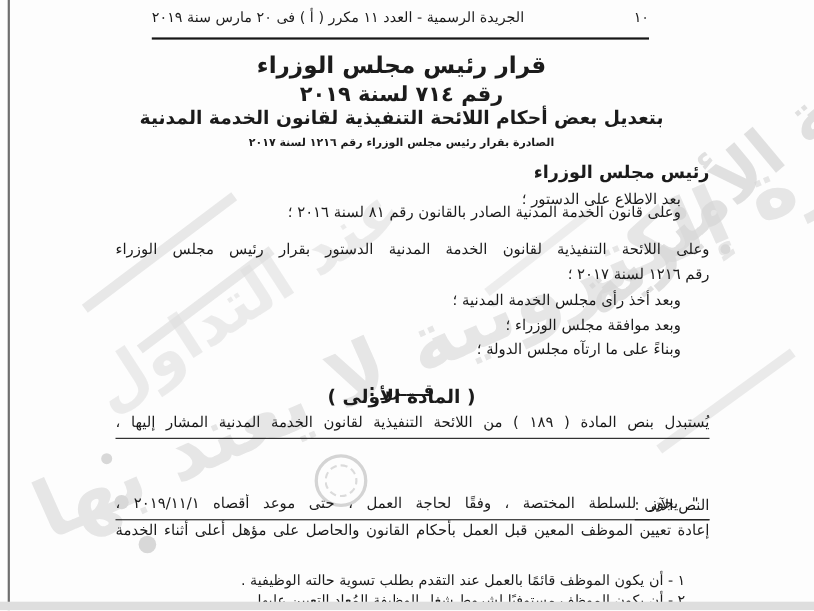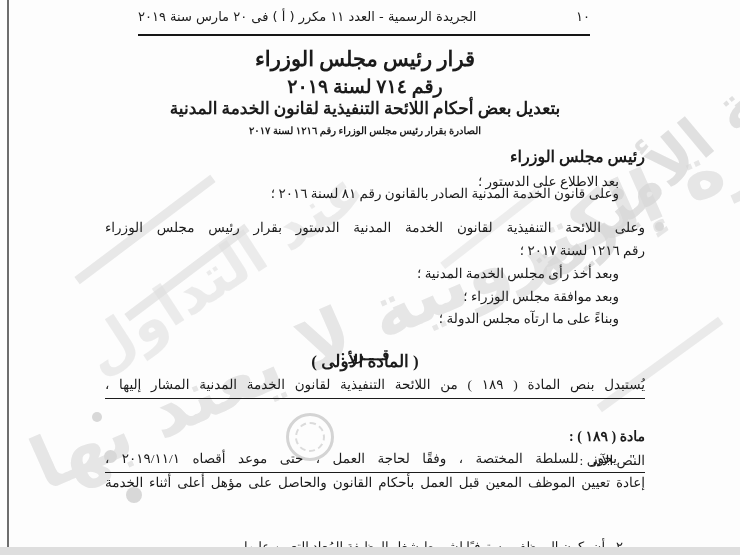--- a/index.html
+++ b/index.html
@@ -29,21 +29,21 @@
   .d2{left:126px;top:487px;width:16px;height:16px;}
   .d3{left:92px;top:412px;width:10px;height:10px;}
   .d4{left:612px;top:188px;width:12px;height:12px;}
   .d5{left:655px;top:222px;width:9px;height:9px;}
   
   .hdr{position:absolute;left:138px;top:9px;width:452px;display:flex;justify-content:space-between;
     align-items:baseline;direction:rtl;font-size:13px;z-index:2;}
   .hdr-rule{position:absolute;left:138px;top:34px;width:452px;border-top:2px solid #161616;z-index:2;}
   
   .col{position:absolute;left:105px;top:0;width:540px;height:555px;z-index:2;direction:rtl;}
-  .ln{position:absolute;left:0;right:0;font-size:13.5px;line-height:19px;text-align:right;white-space:nowrap;font-family:Liberation Serif, serif;}
+  .ln{position:absolute;left:0;right:0;font-size:13.5px;line-height:19px;text-align:right;white-space:nowrap;}
   .ctr{text-align:center;white-space:nowrap;transform:translateX(-10px);} 
   .b{font-weight:700;}
   .t1{font-size:21px;line-height:26px;letter-spacing:1px;}
   .t2{font-size:19px;}
   .t3{font-size:17px;}
   .t4{font-size:10px;}
   .issuer{font-size:16px;text-align:right;}
   .decides{font-size:15px;letter-spacing:2px;margin-top:16px;}
   .a1h{font-size:17px;}
   .ind{padding-right:26px;}
@@ -99,21 +99,21 @@
     <div class="ln ind" style="top:264px">وبعد أخذ رأى مجلس الخدمة المدنية ؛</div>
     <div class="ln ind" style="top:287px">وبعد موافقة مجلس الوزراء ؛</div>
     <div class="ln ind" style="top:309px">وبناءً على ما ارتآه مجلس الدولة ؛</div>
 
     <div class="ln ctr b decides" style="top:330px">قــــرر :</div>
     <div class="ln ctr b a1h" style="top:352px">( المادة الأولى )</div>
 
     <div class="ln just rule-under" style="top:375px">يُستبدل بنص المادة ( ١٨٩ ) من اللائحة التنفيذية لقانون الخدمة المدنية المشار إليها ،</div>
     <div class="ln" style="top:403px"><span class="u-inline">النص الآتى :</span></div>
 
-    <div class="ln b" style="top:427px;font-size:14px">مادة ( ١٨٩ ) :</div>
 
     <div class="ln just rule-under ind-sm" style="top:449px">" يجوز للسلطة المختصة ، وفقًا لحاجة العمل ، حتى موعد أقصاه ٢٠١٩/١١/١ ،</div>
     <div class="ln just" style="top:473px">إعادة تعيين الموظف المعين قبل العمل بأحكام القانون والحاصل على مؤهل أعلى أثناء الخدمة</div>
 
+    <div class="ln item" style="top:519px">١ - أن يكون الموظف قائمًا بالعمل عند التقدم بطلب تسوية حالته الوظيفية .</div>
     <div class="ln item" style="top:537px">٢ - أن يكون الموظف مستوفيًا لشروط شغل الوظيفة المُعاد التعيين عليها .</div>
 
   </div>
 </div>
 
 </body></html>

